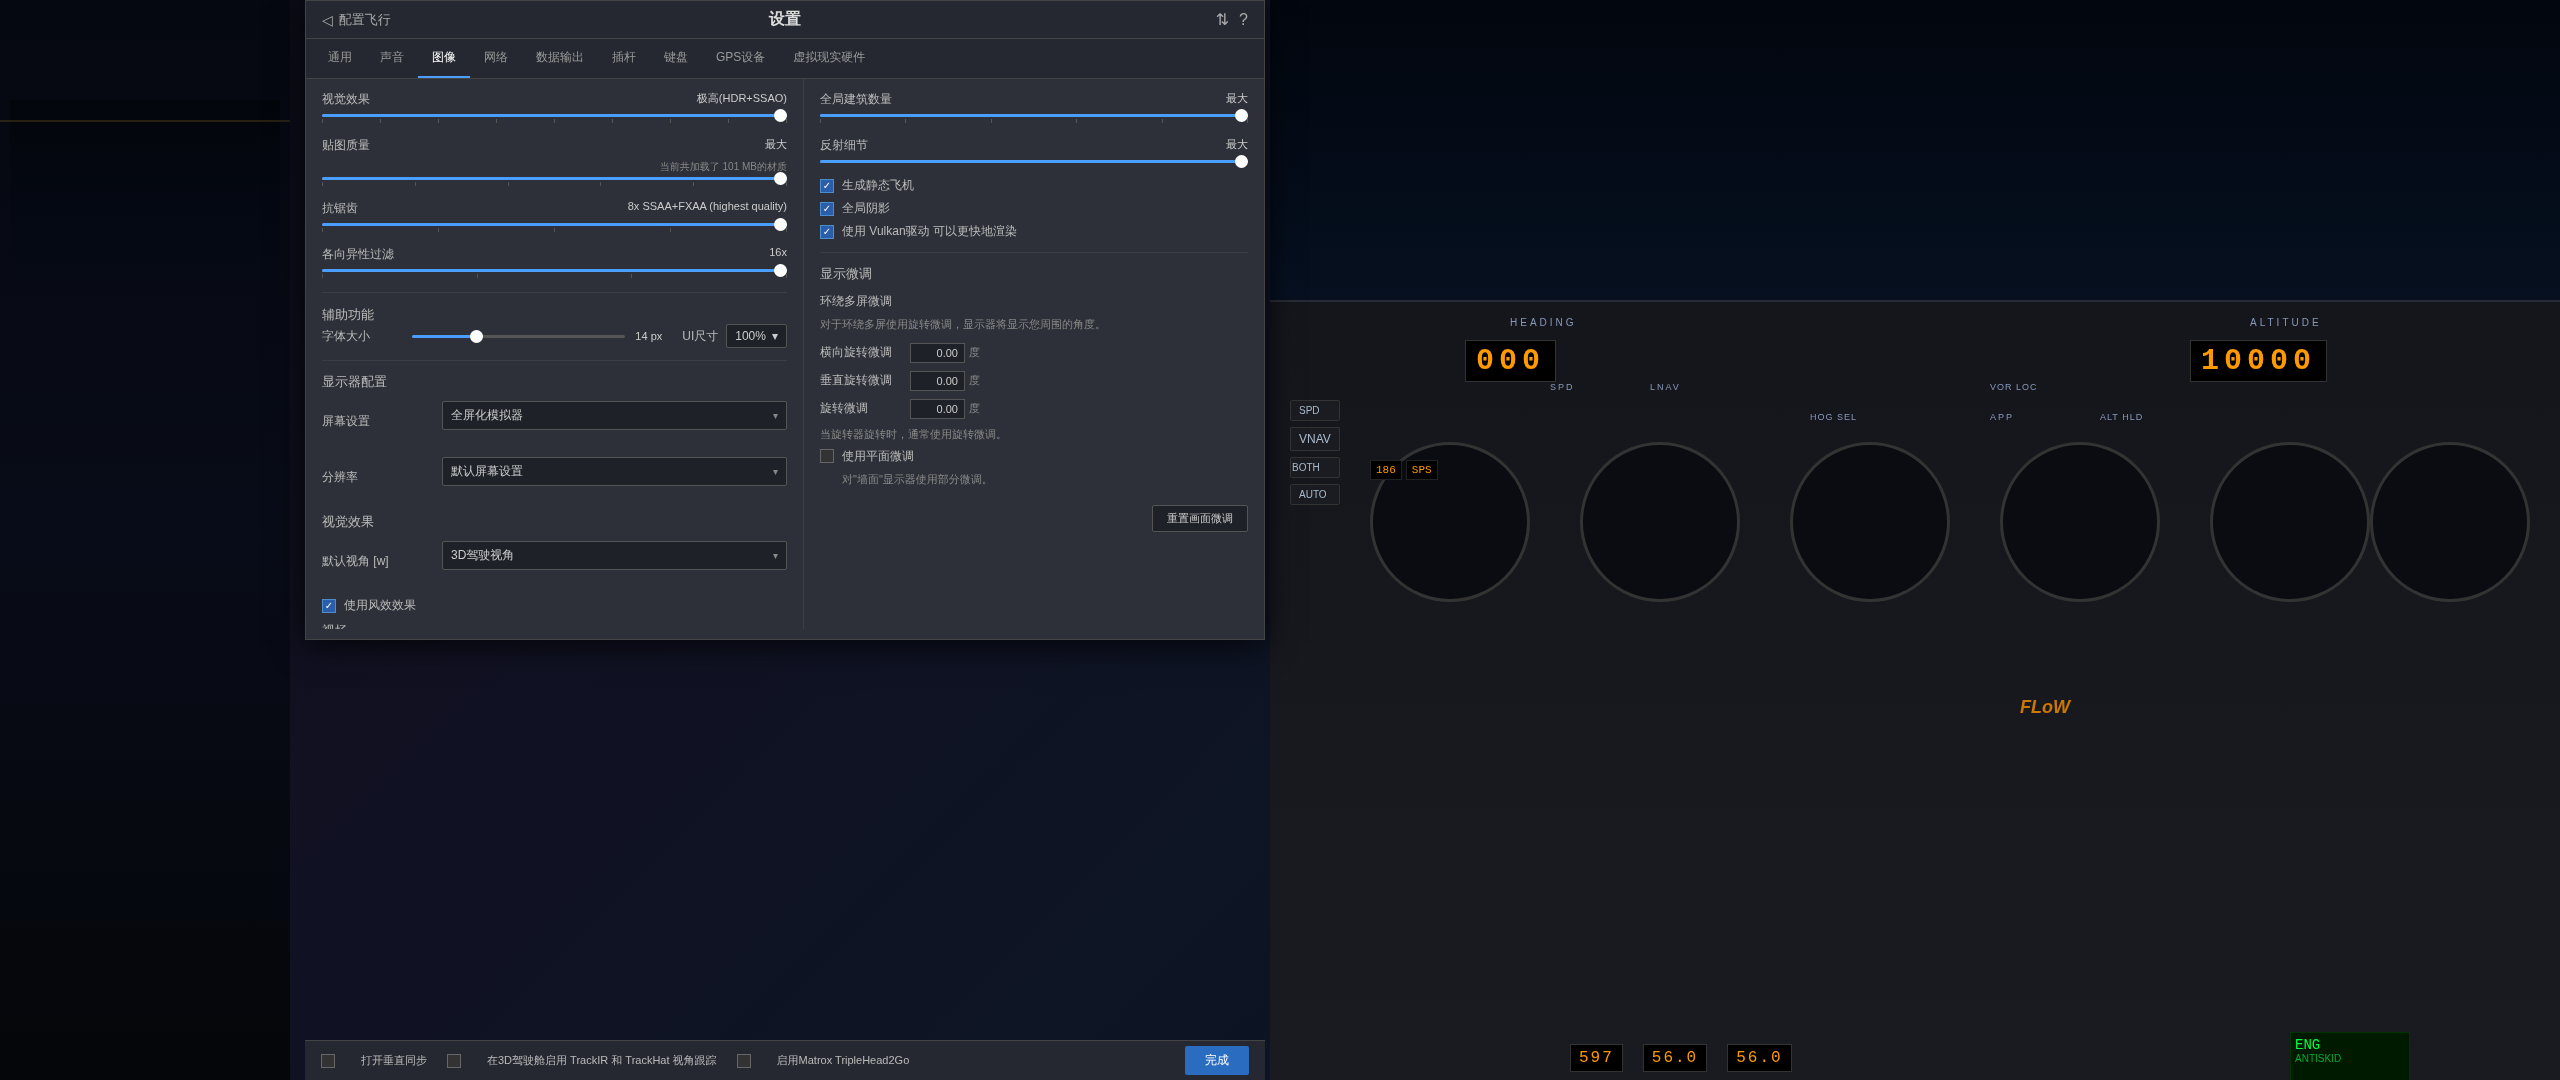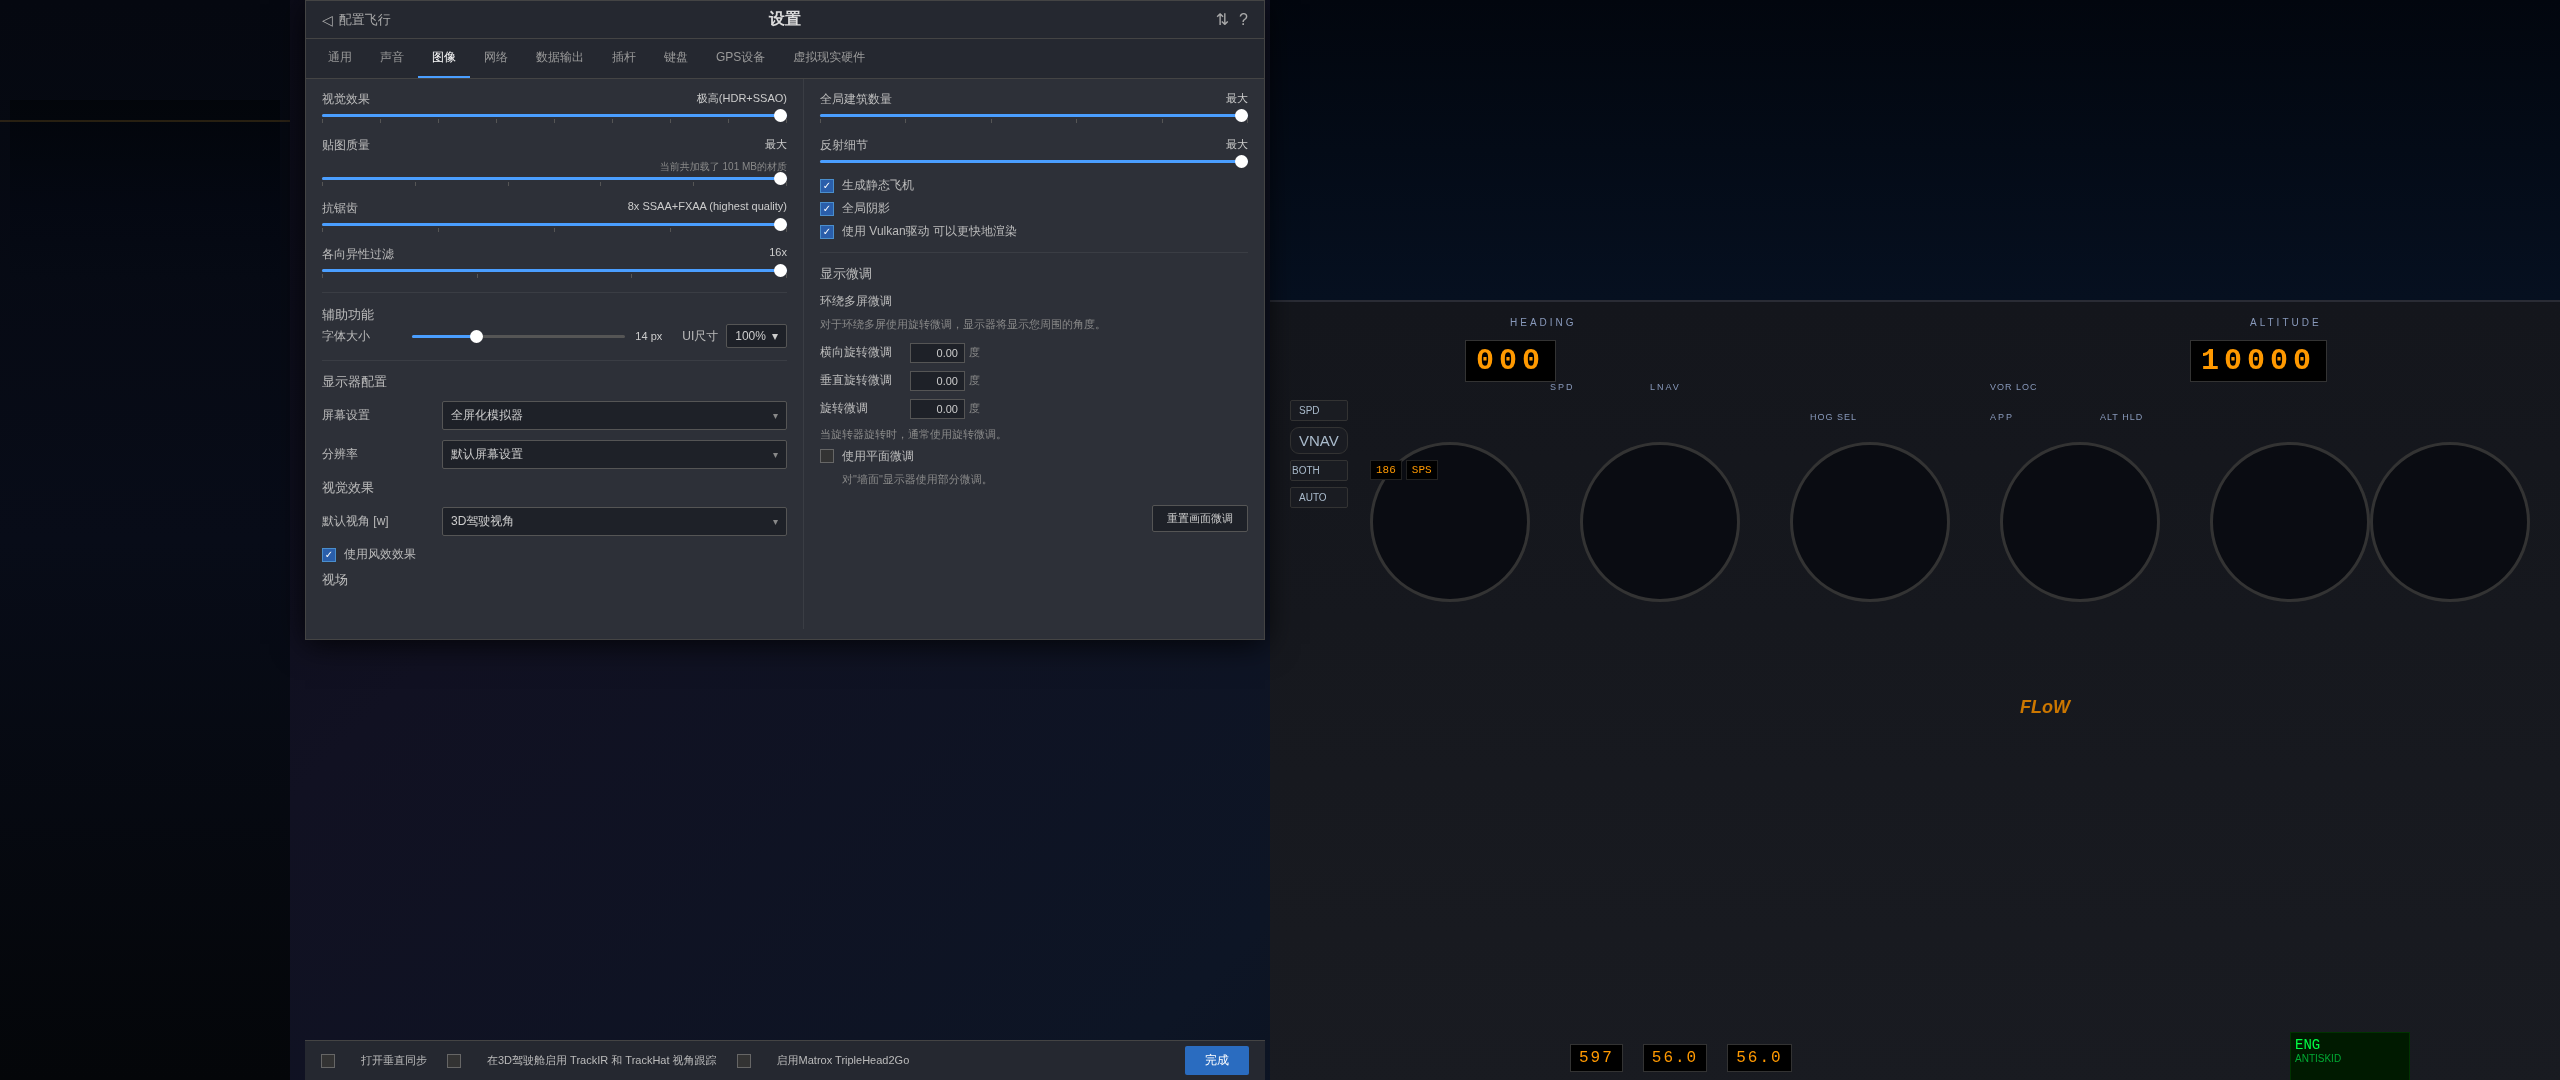--- a/index.html
+++ b/index.html
@@ -240,22 +240,22 @@
     
     .divider {
       height: 1px;
       background: #3a3d44;
       margin: 12px 0;
     }
 
     
     .select-row {
       display: flex;
-      align-items: center;
-      margin-bottom: 10px;
+      align-items: flex-end;
+      margin-bottom: 27px;
     }
 
     .select-label {
       font-size: 12px;
       color: #bbb;
       min-width: 120px;
     }
 
     .select-box {
       flex: 1;
@@ -477,21 +477,21 @@
 
     <div style="position:absolute;bottom:160px;right:150px;width:120px;height:60px;background:#001a00;border:1px solid #003300;color:#00cc44;font-size:10px;padding:4px;">
       <div style="color:#00ff44;font-size:14px;font-family:'Courier New',monospace;">ENG</div>
       <div style="color:#00aa33;font-size:10px;">ANTISKID</div>
     </div>
 
   </div>
 
   <div style="position:absolute;top:400px;left:20px;display:flex;flex-direction:column;gap:6px;">
     <div style="background:#1a1c22;border:1px solid #333;color:#aabbcc;font-size:10px;padding:4px 8px;border-radius:2px;">SPD</div>
-    <div style="background:#1a1c22;border:1px solid #333;color:#aabbcc;font-size:15px;padding:4px 8px;border-radius:9px;">VNAV</div>
+    <div style="background:#1a1c22;border:1px solid #333;color:#aabbcc;font-size:12px;padding:4px 8px;border-radius:1px;">VNAV</div>
     <div style="background:#1a1c22;border:1px solid #333;color:#aabbcc;font-size:10px;padding:4px 1px;border-radius:2px;">BOTH</div>
     <div style="background:#1a1c22;border:1px solid #333;color:#aabbcc;font-size:10px;padding:4px 8px;border-radius:2px;">AUTO</div>
   </div>
 
   <div style="position:absolute;top:460px;left:100px;display:flex;gap:4px;">
     <div style="background:#000;border:1px solid #222;color:#ff9900;font-family:'Courier New',monospace;font-size:11px;padding:3px 5px;">186</div>
     <div style="background:#000;border:1px solid #222;color:#ff9900;font-family:'Courier New',monospace;font-size:11px;padding:3px 5px;">SPS</div>
   </div>
 
 </div>

